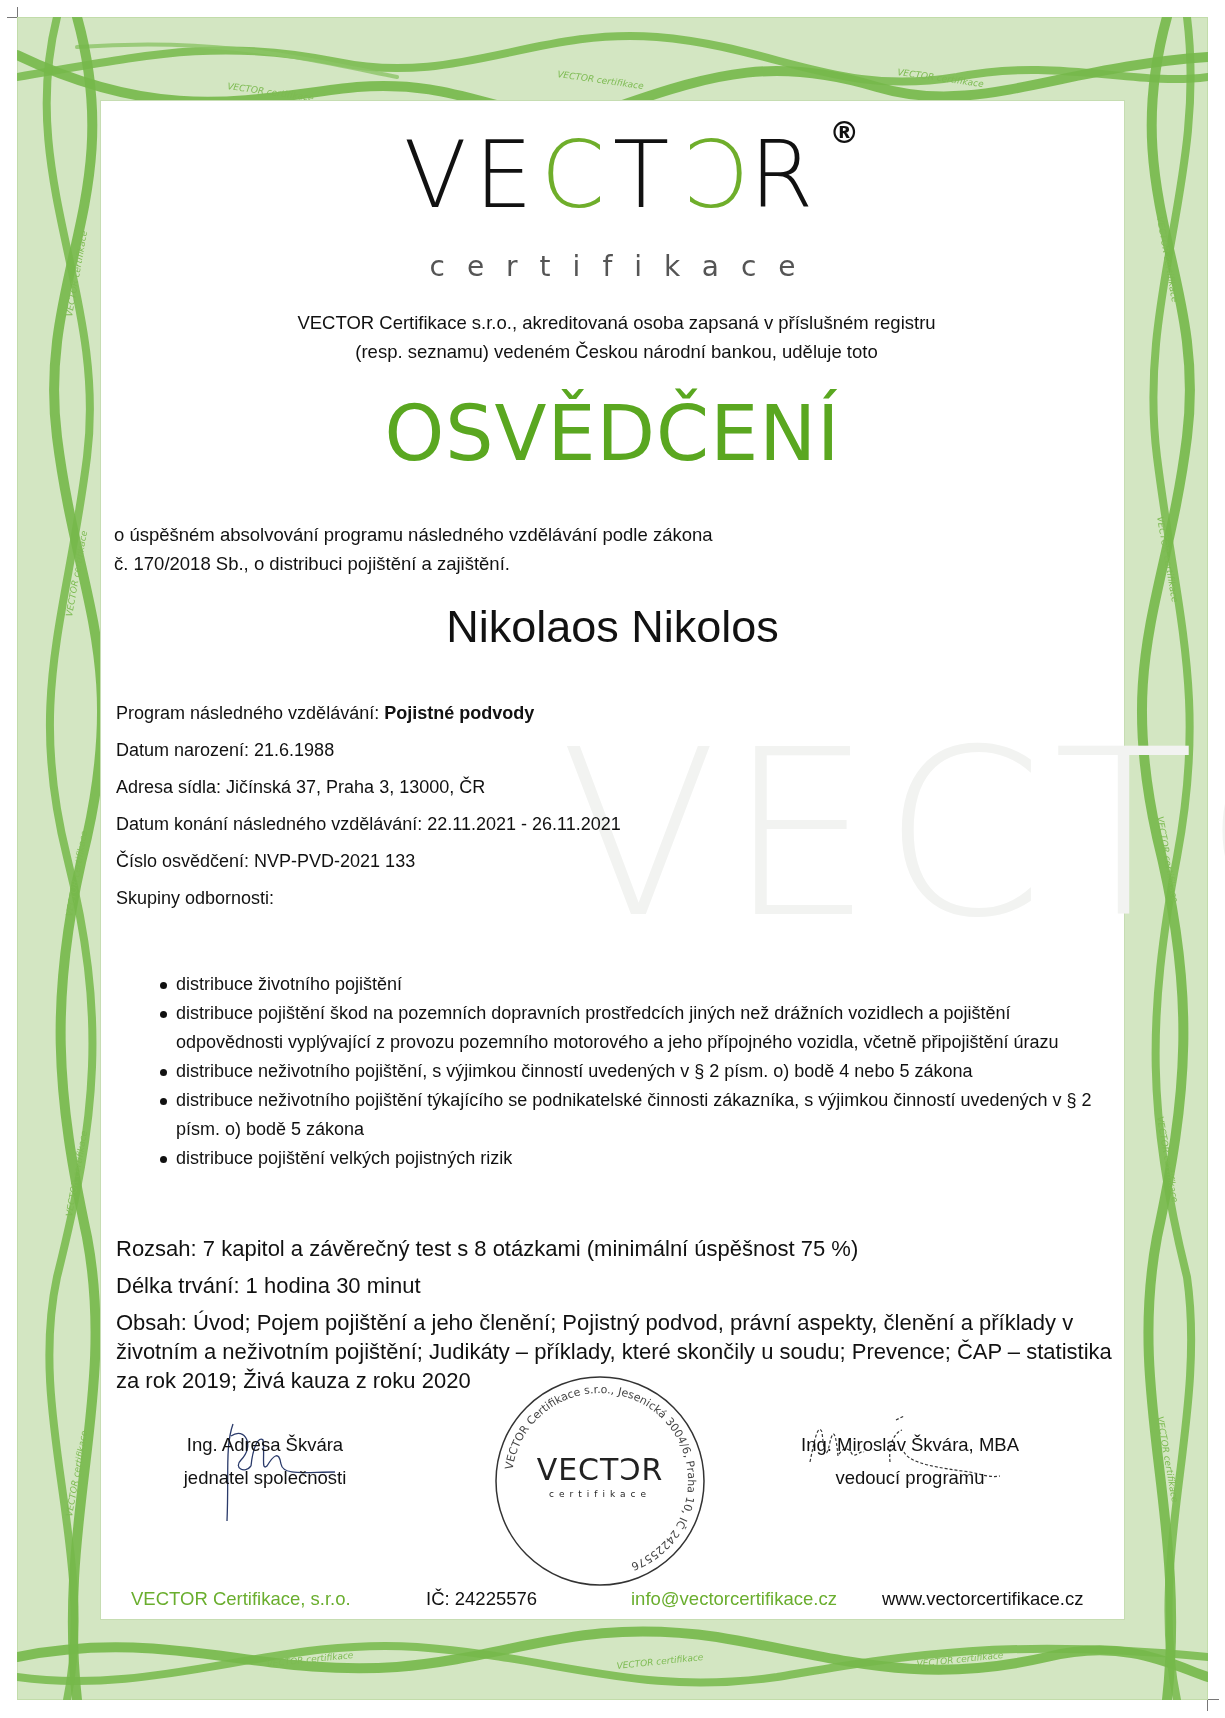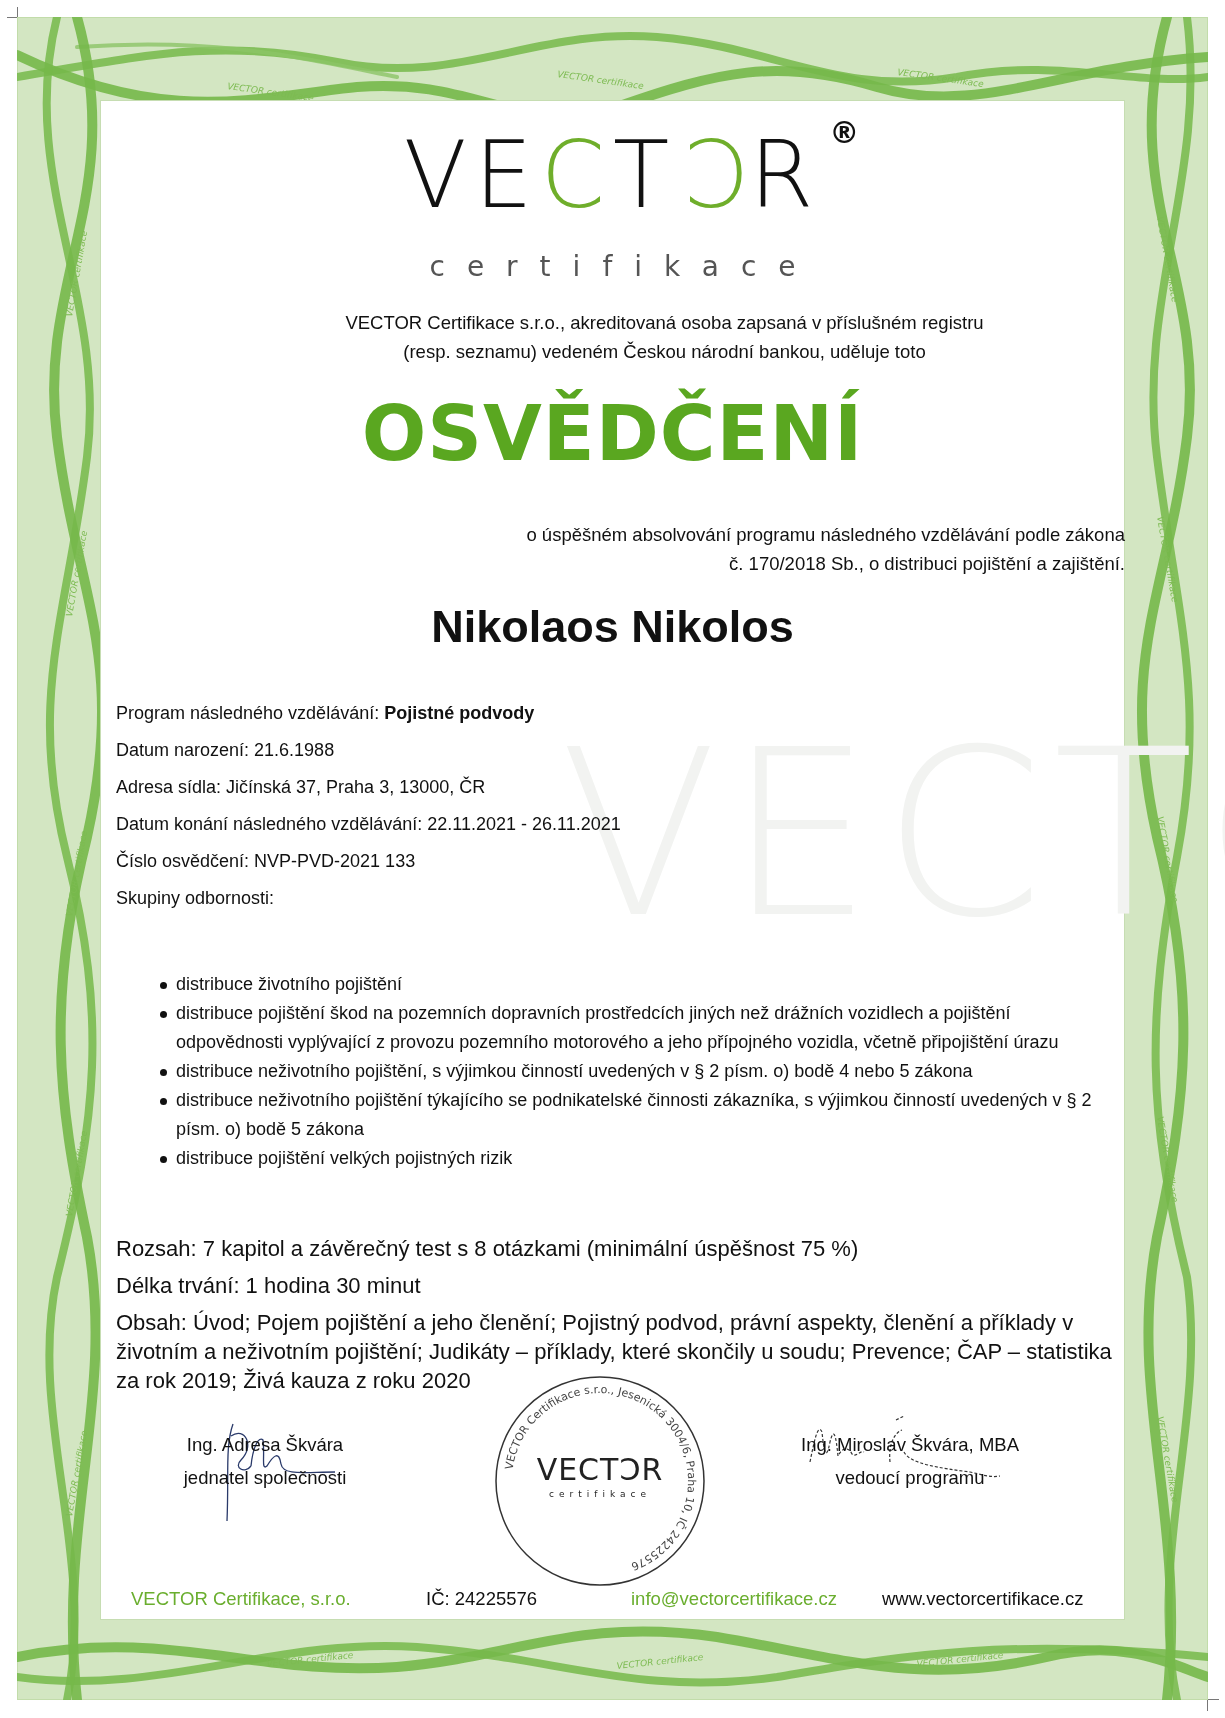--- a/index.html
+++ b/index.html
@@ -14,24 +14,24 @@
 
   .watermark { position: absolute; left: 560px; top: 720px; font-size: 230px; letter-spacing: 10px; color: #f2f3f1; font-family: "DejaVu Sans", sans-serif; font-weight: 300; line-height: 1; white-space: nowrap; }
 
   .logo { position: absolute; left: 0; right: 0; top: 130px; text-align: center; }
   .logo-word { display: inline-block; font-family: "DejaVu Sans", sans-serif; font-size: 92px; letter-spacing: 8px; line-height: 1; font-weight: 300; color: #111; position: relative; }
   .logo-word .g { color: #6fae2b; }
   .logo-word .rev { display: inline-block; transform: scaleX(-1); color: #6fae2b; }
   .logo-reg { position: absolute; right: -38px; top: -12px; font-size: 30px; font-weight: bold; color: #111; letter-spacing: 0; }
   .logo-sub { position: absolute; left: 0; right: 0; top: 250px; text-align: center; font-family: "DejaVu Sans", sans-serif; font-size: 28px; letter-spacing: 22px; color: #555; text-indent: 22px; }
 
-  .intro { position: absolute; left: 100px; width: 1033px; top: 308px; text-align: center; font-size: 18.5px; line-height: 29px; color: #111; padding-left: 48px; }
-  .title { position: absolute; left: 100px; width: 1025px; top: 396px; text-align: center; font-size: 76px; letter-spacing: 1px; color: #5aa720; font-family: "DejaVu Sans", sans-serif; font-weight: 700; line-height: 1; }
-  .subtitle { position: absolute; left: 100px; width: 1025px; top: 520px; text-align: right; font-size: 18.5px; line-height: 29px; color: #111; }
-  .name { position: absolute; left: 100px; width: 1025px; top: 604px; text-align: center; font-size: 45px; font-weight: bold; color: #111; line-height: 1; }
+  .intro { position: absolute; left: 100px; width: 1033px; top: 308px; text-align: center; font-size: 18.5px; line-height: 29px; color: #111; }
+  .title { position: absolute; left: 100px; width: 1025px; top: 396px; text-align: center; font-size: 76px; letter-spacing: 1px; color: #5aa720; font-family: "DejaVu Sans", sans-serif; font-weight: 400; line-height: 1; }
+  .subtitle { position: absolute; left: 100px; width: 1025px; top: 520px; text-align: left; font-size: 18.5px; line-height: 29px; color: #111; padding-left: 14px; }
+  .name { position: absolute; left: 100px; width: 1025px; top: 604px; text-align: center; font-size: 45px; font-weight: normal; color: #111; line-height: 1; }
 
   .details { position: absolute; left: 116px; top: 702px; font-size: 18px; color: #111; }
   .details .row { height: 37px; line-height: 22px; white-space: nowrap; }
   .details .row b { font-weight: bold; }
 
   .groups { position: absolute; left: 160px; top: 970px; width: 960px; font-size: 18px; line-height: 29px; color: #111; margin: 0; padding: 0; list-style: none; }
   .groups li { position: relative; padding-left: 16px; margin-bottom: 0; }
   .groups li::before { content: ""; position: absolute; left: 0; top: 12px; width: 7px; height: 7px; border-radius: 50%; background: #111; }
 
   .scope { position: absolute; left: 116px; top: 1234px; width: 1000px; font-size: 22px; color: #111; }

